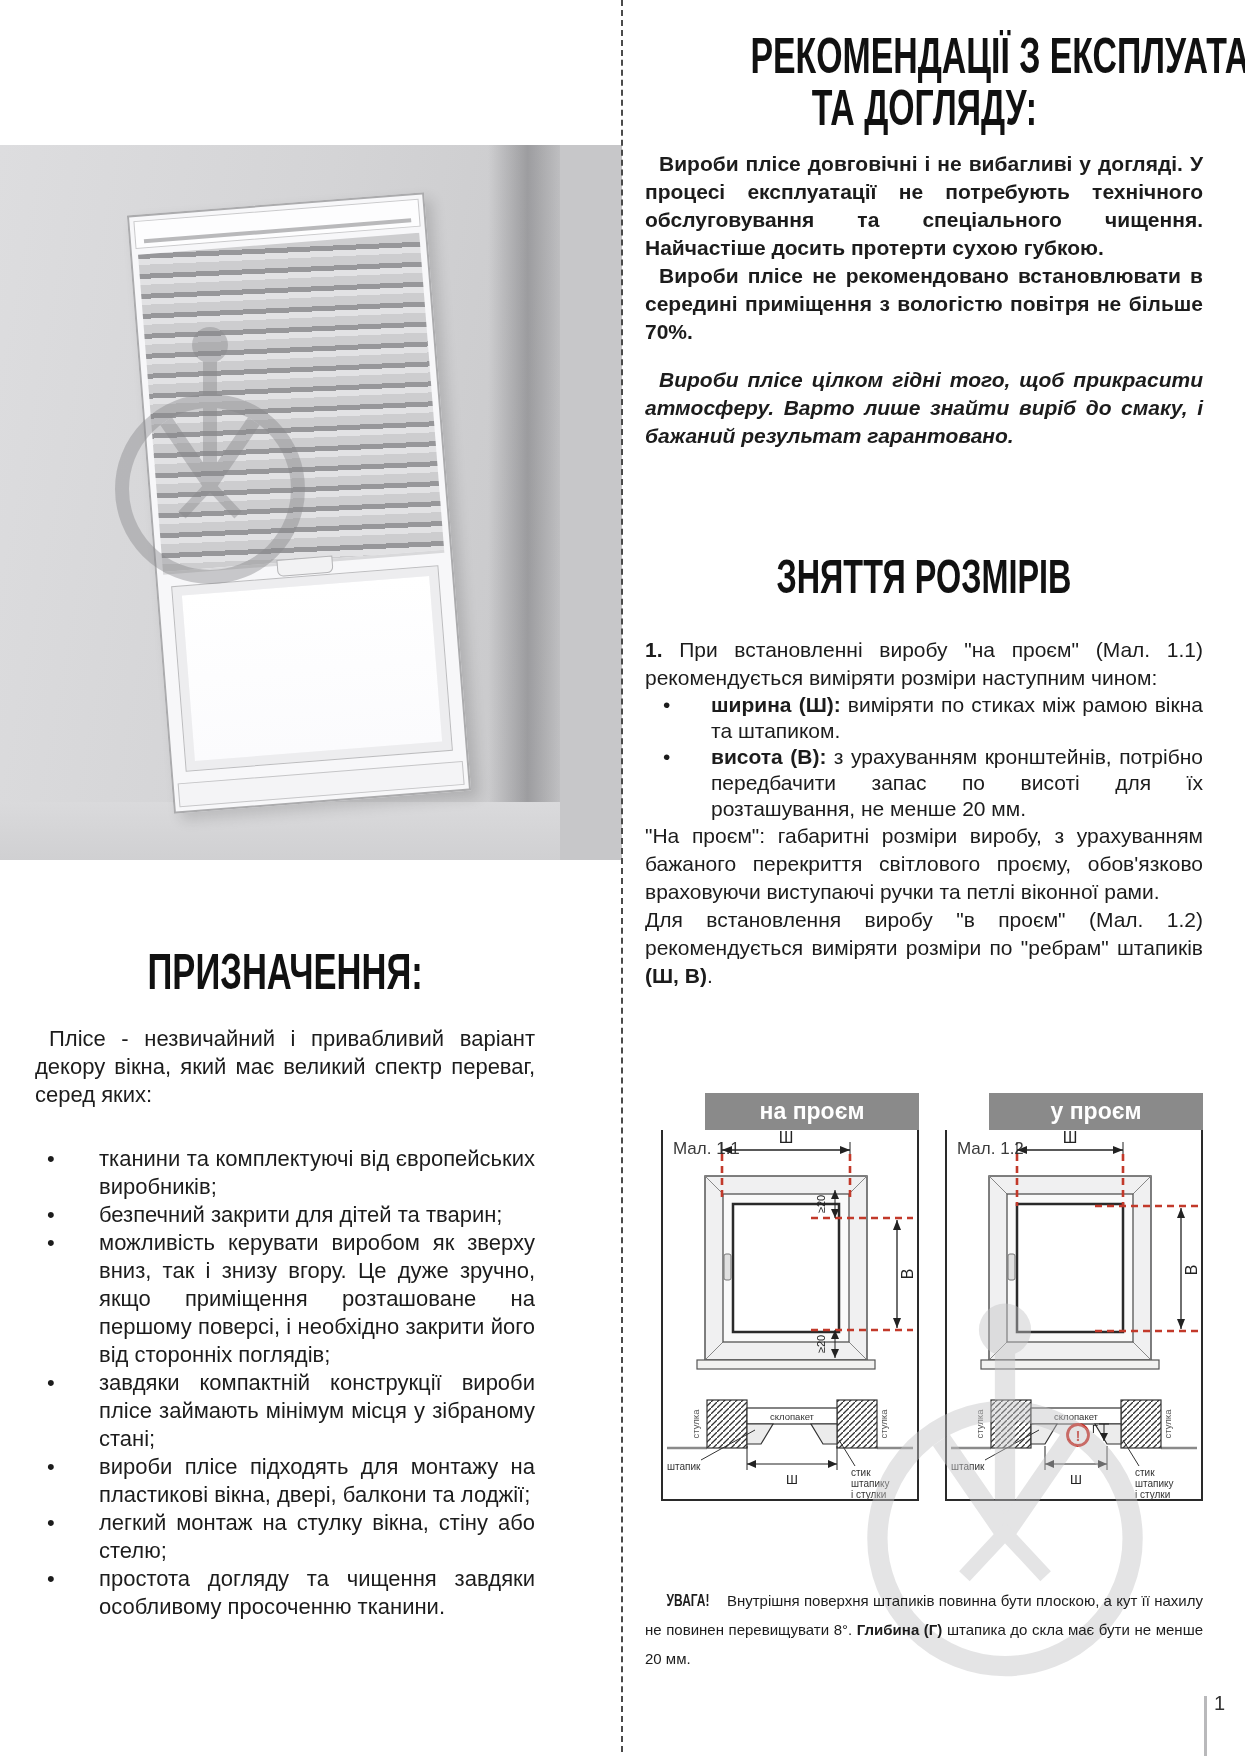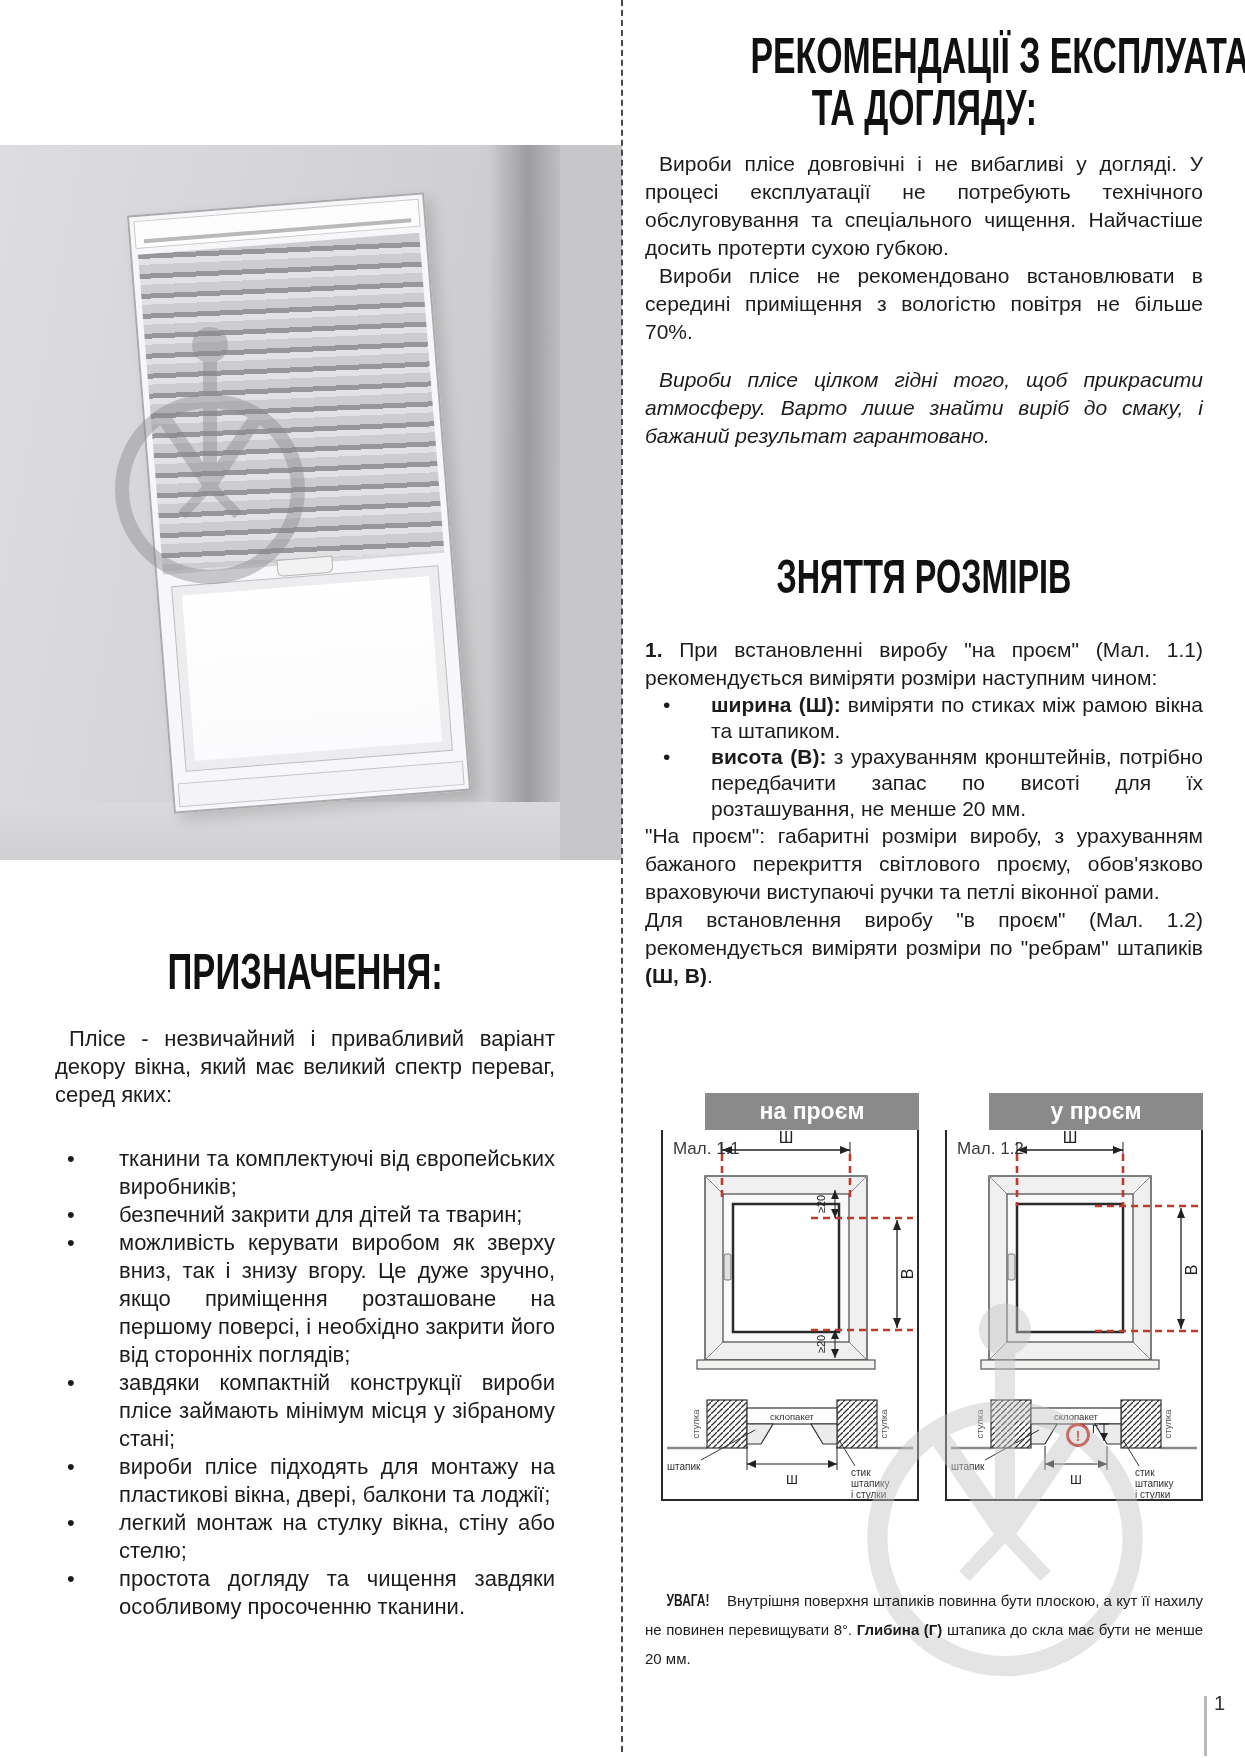--- a/index.html
+++ b/index.html
@@ -34,35 +34,35 @@
   .pleats{position:absolute;top:40px;left:8px;right:8px;height:318px;
           background:repeating-linear-gradient(182deg,#cdcdcf 0 9px,#97979a 9px 14px,#e2e2e4 14px 20px);
           border-bottom:3px solid #d9d9db;}
   .handle-tab{position:absolute;top:355px;left:50%;width:54px;height:15px;margin-left:-27px;
               background:#f2f2f3;border:1px solid #b5b5b7;border-radius:0 0 6px 6px;}
   .sash{position:absolute;top:374px;left:16px;right:16px;bottom:42px;
         border:9px solid #ededef;outline:1px solid #bcbcbe;
         background:linear-gradient(180deg,#ffffff,#fbfbfd);}
   .sill{position:absolute;bottom:6px;left:6px;right:6px;height:22px;background:#f4f4f6;border:1px solid #c5c5c7;}
 
-  .purpose{position:absolute;left:35px;top:945px;width:500px;margin-left:20px;}
+  .purpose{position:absolute;left:35px;top:945px;width:500px;}
   .purpose h2{margin:0;font-size:48px;line-height:54px;font-weight:bold;color:#111;}
   .purpose .intro{margin-top:26px;font-size:22px;line-height:28px;text-indent:14px;}
   .purpose .blist{margin-top:36px;}
   .bul{position:relative;padding-left:64px;font-size:22px;line-height:28px;}
   .bul::before{content:"\2022";position:absolute;left:12px;top:0;}
 
   
   .sep{position:absolute;left:621px;top:0;height:1752px;border-left:2px dashed #4a4a4a;}
 
   
   .rcol{position:absolute;left:645px;top:0;width:558px;}
   .care{position:absolute;left:0;top:30px;width:558px;}
   .care .hline{font-size:47px;line-height:52px;color:#111;}
-  .care p{margin:0;font-size:21px;line-height:28px;}
+  .care p{margin:0;font-size:21px;line-height:28px;font-weight:bold;}
   .care .p1{margin-top:16px;text-indent:14px;}
   .care .p2{text-indent:14px;}
   .care .p3{margin-top:20px;text-indent:14px;}
 
   .measure{position:absolute;left:0;top:552px;width:558px;}
   .measure h2{margin:0;font-size:45px;line-height:50px;font-weight:bold;color:#111;}
   .measure p{margin:0;font-size:21px;line-height:28px;}
   .measure .step{margin-top:34px;}
   .mbul{position:relative;padding-left:66px;font-size:21px;line-height:26px;}
   .mbul::before{content:"\2022";position:absolute;left:18px;top:0;}

